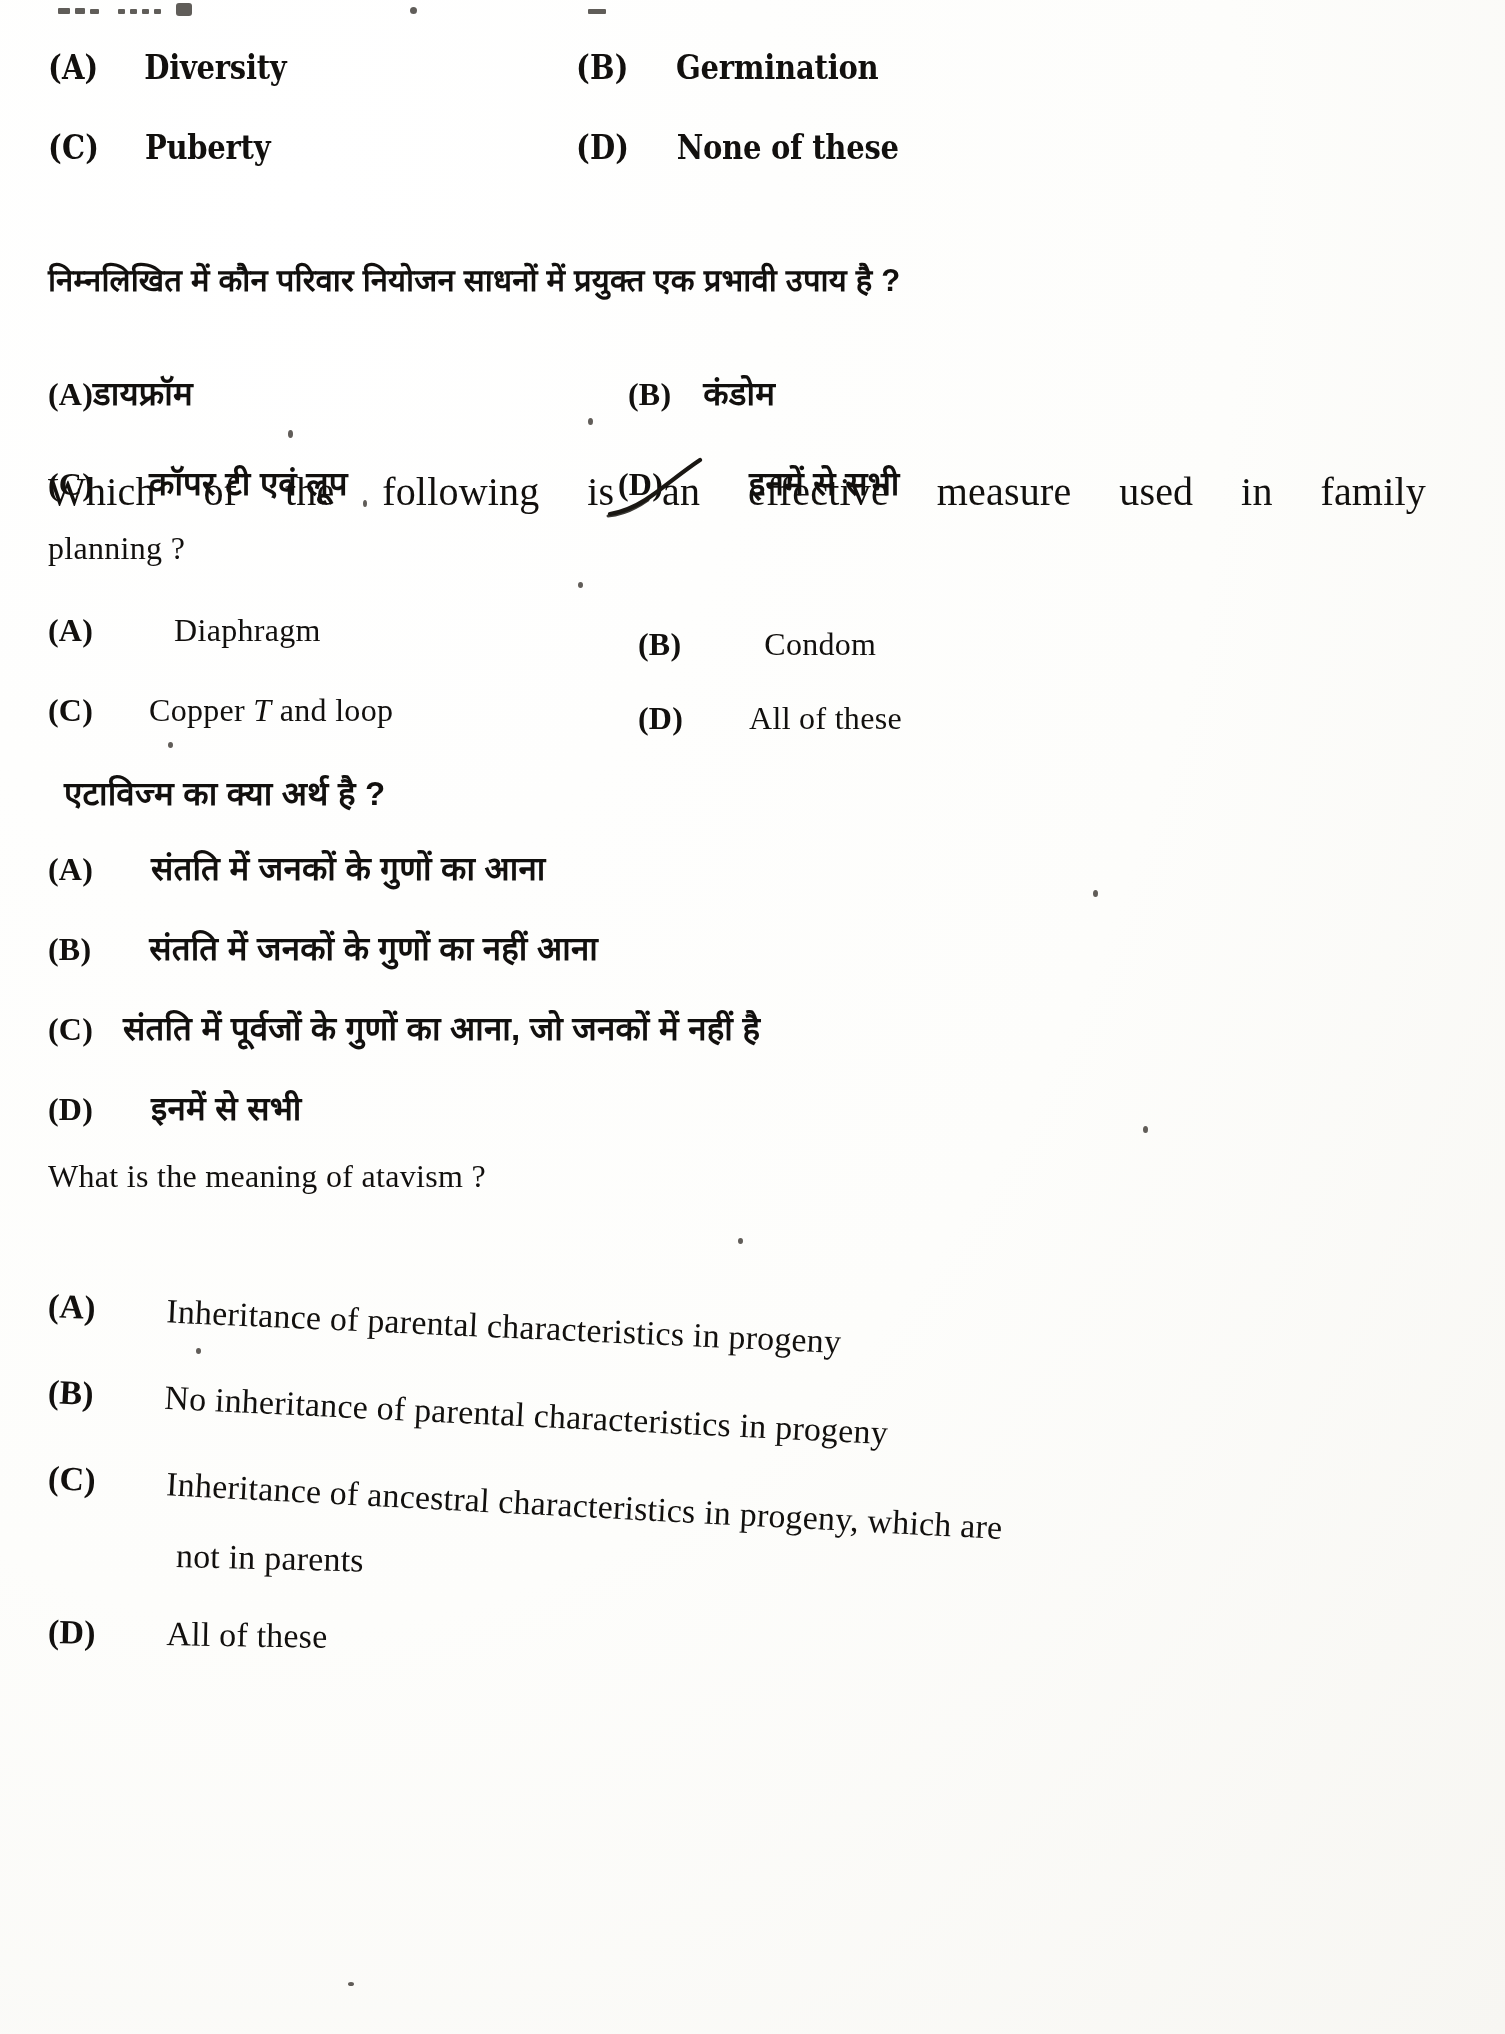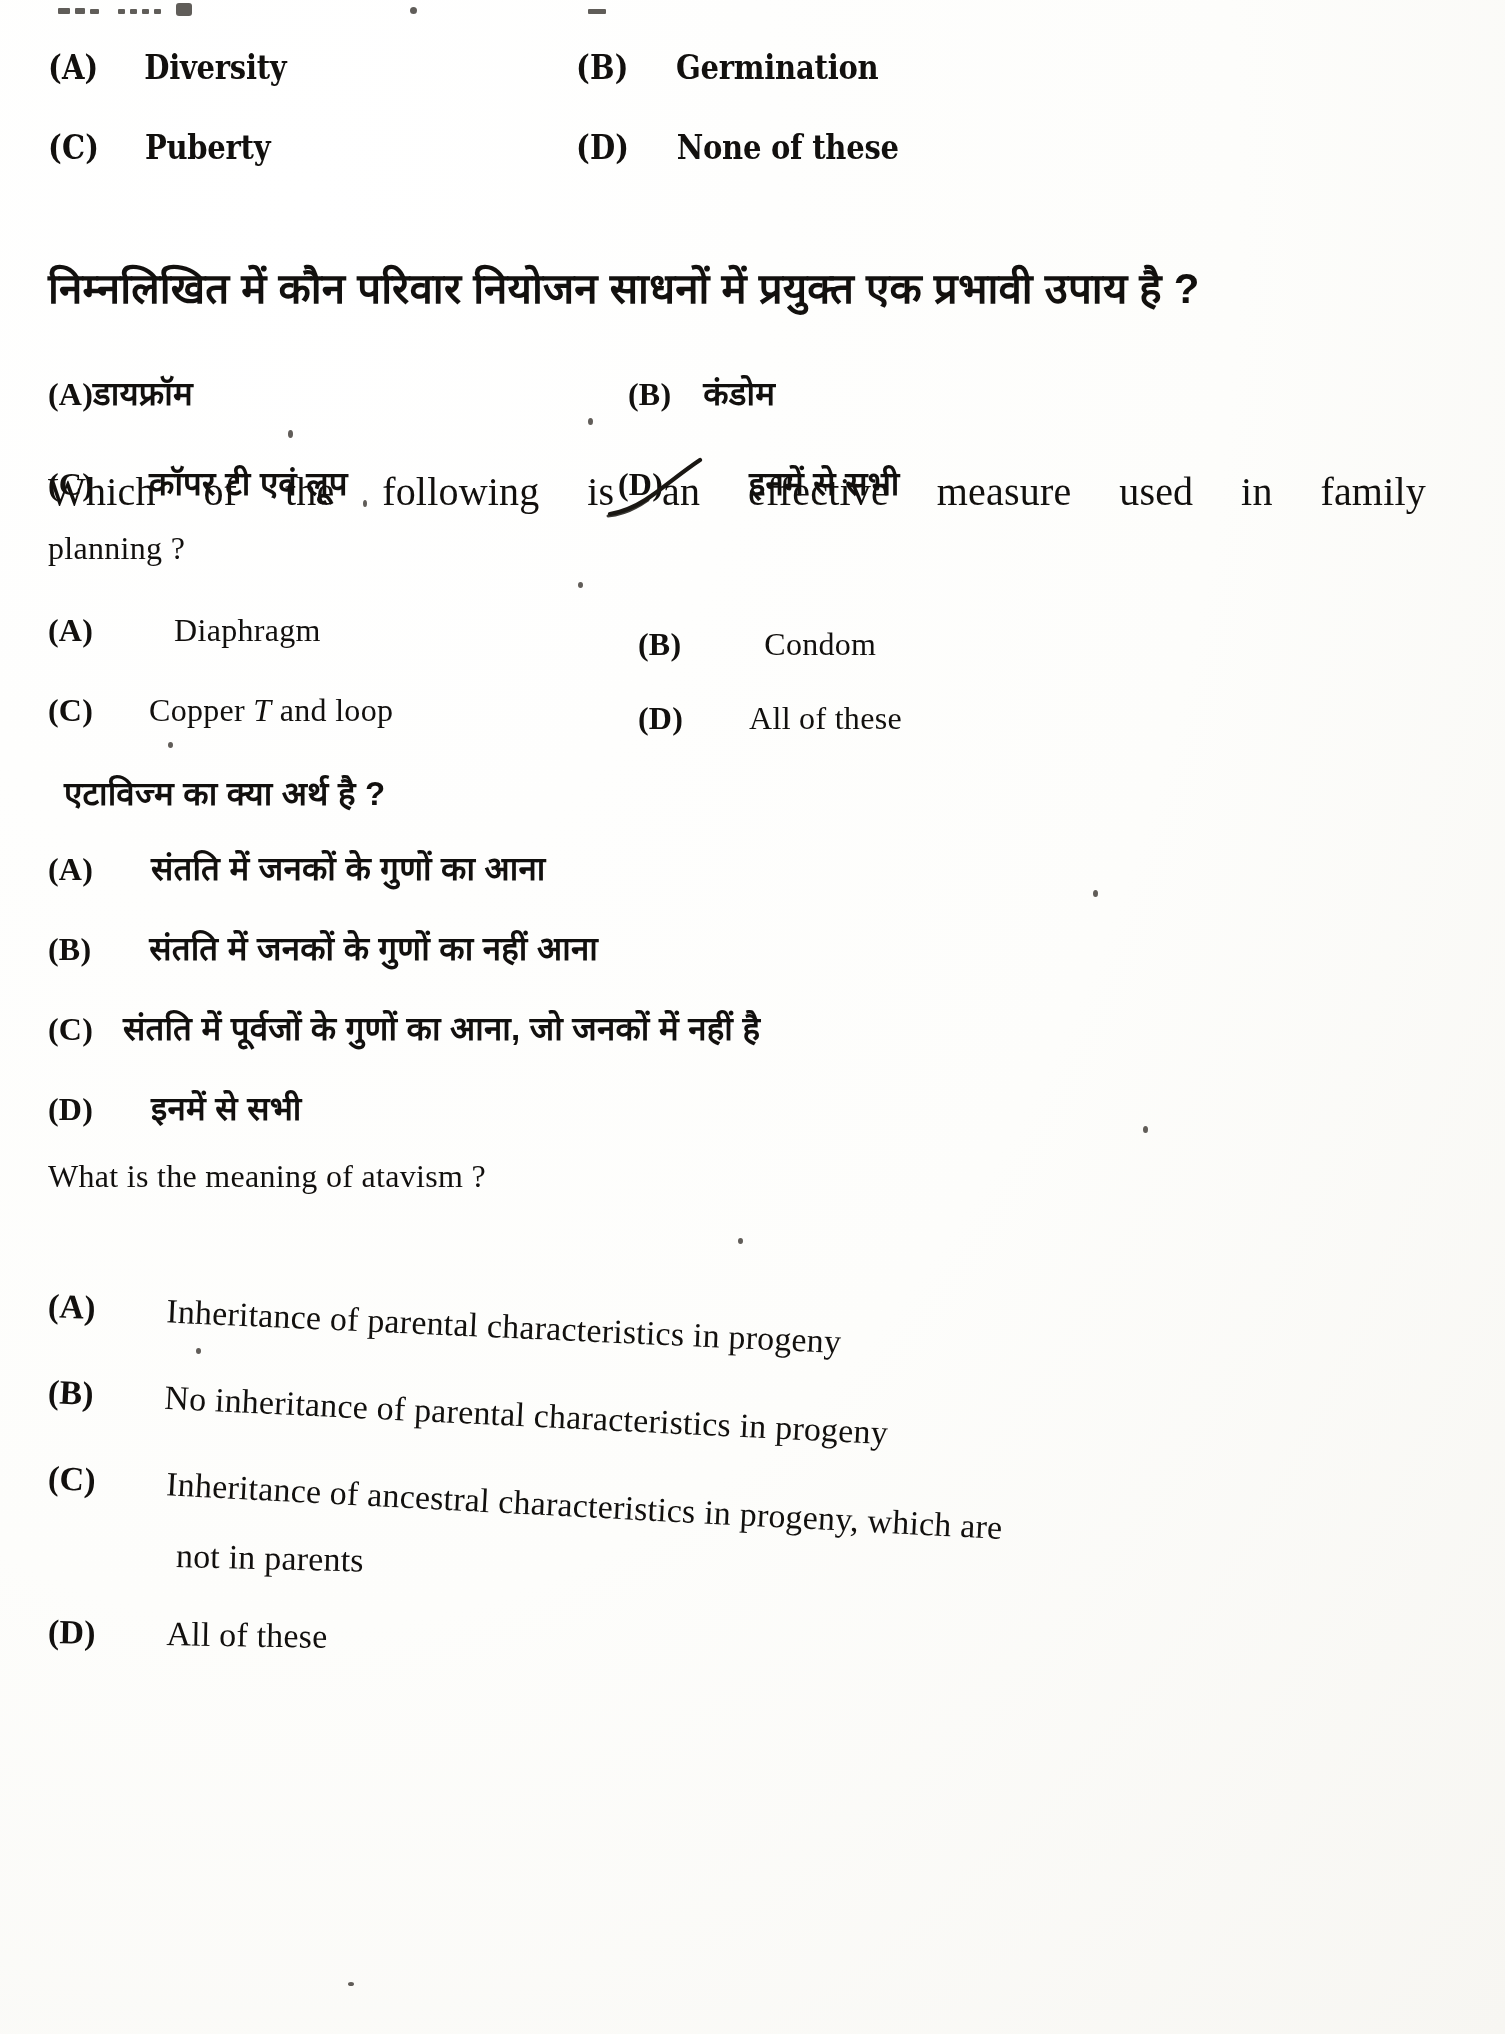--- a/index.html
+++ b/index.html
@@ -178,21 +178,21 @@
       <div class="opt" style="left:0px; top:0;">
         <span class="tag">(C)</span>
         <span class="txt" style="margin-left:52px;">Puberty</span>
       </div>
       <div class="opt" style="left:600px; top:0;">
         <span class="tag">(D)</span>
         <span class="txt" style="margin-left:54px;">None of these</span>
       </div>
     </div>
 
-    <div class="qline dev" style="left:0px; top:258px; font-size:42px;">निम्नलिखित में कौन परिवार नियोजन साधनों में प्रयुक्त एक प्रभावी उपाय है ?</div>
+    <div class="qline dev" style="left:0px; top:258px; font-size:31px;">निम्नलिखित में कौन परिवार नियोजन साधनों में प्रयुक्त एक प्रभावी उपाय है ?</div>
 
     <div class="opt-row dev" style="position:absolute; left:0; top:370px; height:52px;">
       <div class="opt" style="left:0px; top:0;">
         <span class="tag">(A)</span>
         <span class="txt" style="">डायफ्रॉम</span>
       </div>
       <div class="opt" style="left:580px; top:0;">
         <span class="tag">(B)</span>
         <span class="txt" style="margin-left:32px;">कंडोम</span>
       </div>

